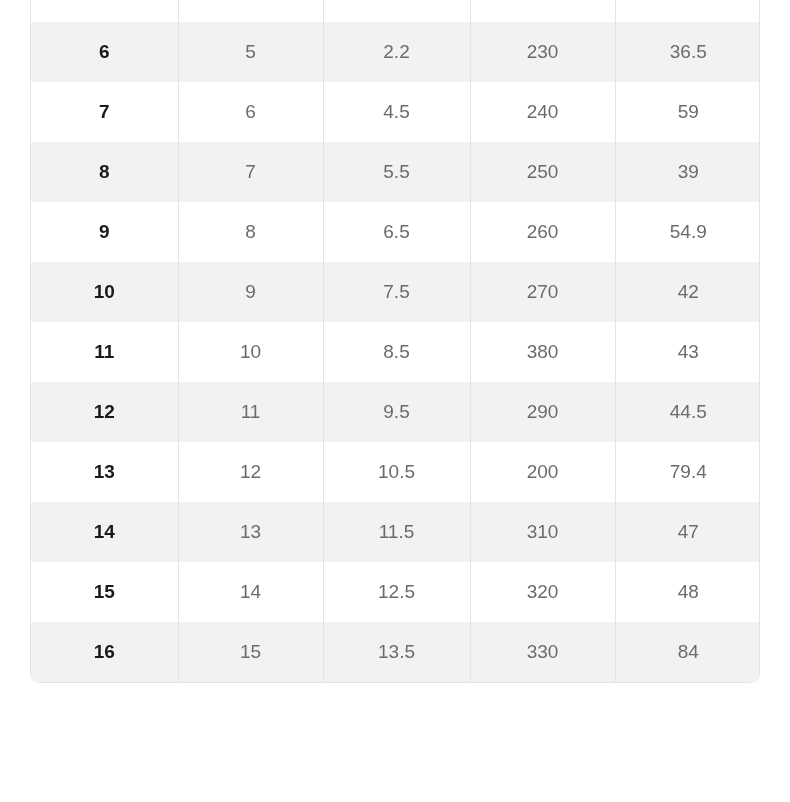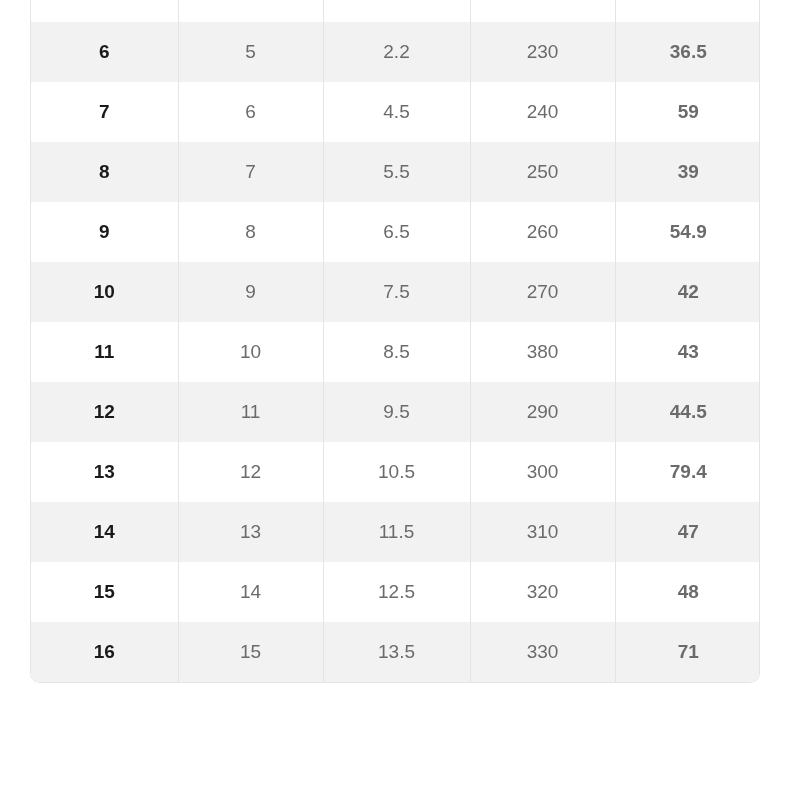--- a/index.html
+++ b/index.html
@@ -58,21 +58,20 @@
     border-right: 1px solid #e4e4e4;
     font-size: 19px;
     line-height: 60px;
     color: #6b6b6b;
     font-weight: 400;
     white-space: nowrap;
   }
 
   table.size-table td:last-child {
     border-right: none;
-    font-weight: bold;
   }
 
   
   table.size-table td.col-primary {
     color: #1a1a1a;
     font-weight: 700;
   }
 
   
   col.c1 { width: 147px; }
@@ -158,21 +157,21 @@
           <td>11</td>
           <td>9.5</td>
           <td>290</td>
           <td>44.5</td>
         </tr>
 
         <tr class="row-plain">
           <td class="col-primary">13</td>
           <td>12</td>
           <td>10.5</td>
-          <td>300</td>
+          <td>200</td>
           <td>79.4</td>
         </tr>
 
         <tr class="row-alt">
           <td class="col-primary">14</td>
           <td>13</td>
           <td>11.5</td>
           <td>310</td>
           <td>47</td>
         </tr>
@@ -183,21 +182,21 @@
           <td>12.5</td>
           <td>320</td>
           <td>48</td>
         </tr>
 
         <tr class="row-alt">
           <td class="col-primary">16</td>
           <td>15</td>
           <td>13.5</td>
           <td>330</td>
-          <td>71</td>
+          <td>84</td>
         </tr>
 
 
       </tbody>
     </table>
   </div>
 
 </div>
 
 </body></html>

